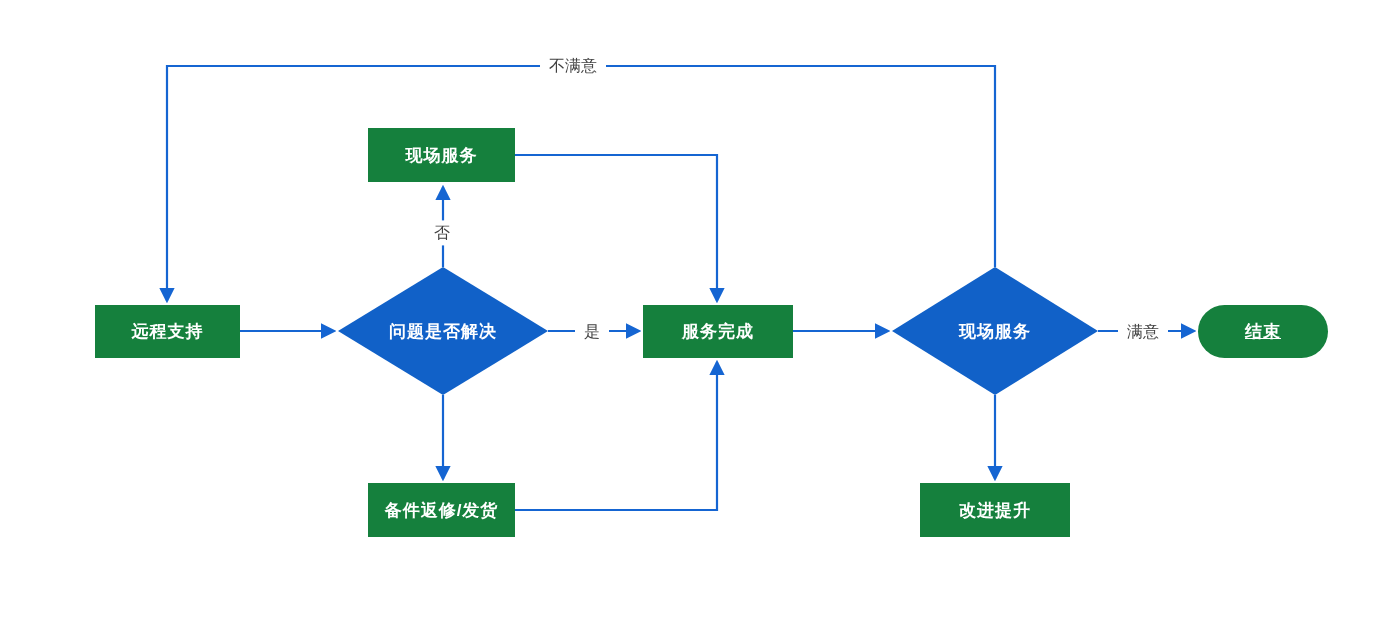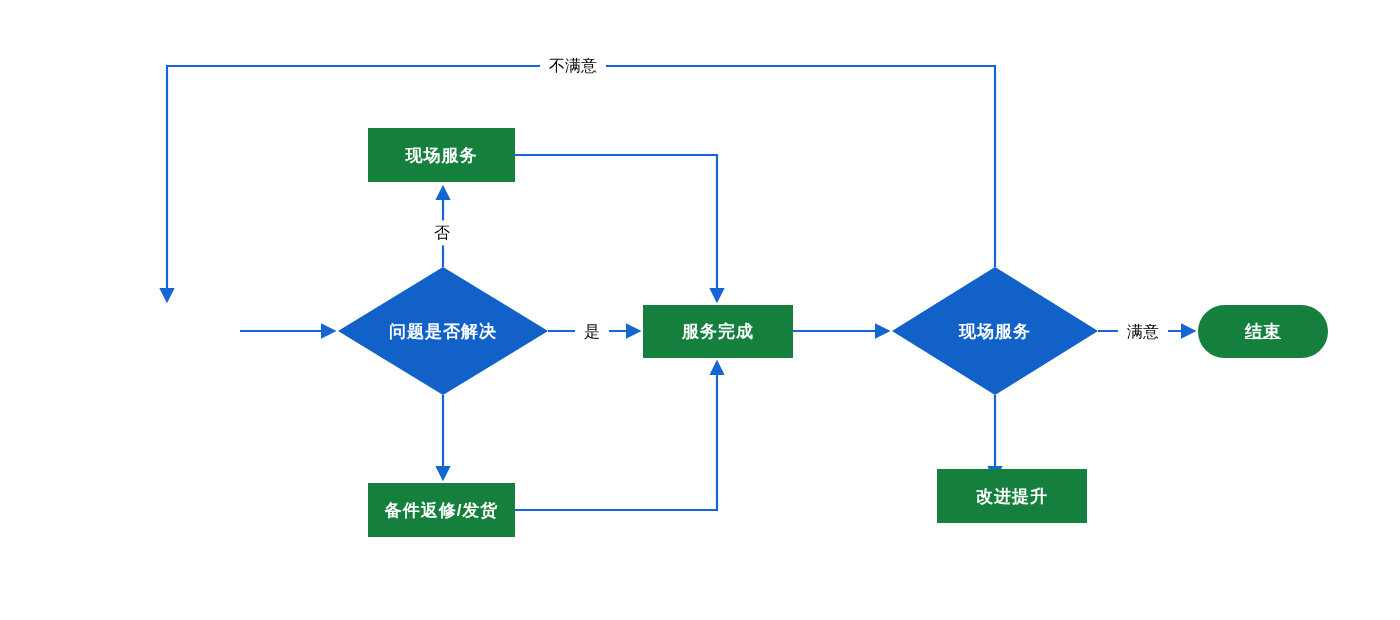--- a/index.html
+++ b/index.html
@@ -48,27 +48,27 @@
   .diamond .label {
     position: relative;
     z-index: 2;
   }
   .n-remote    { left: 95px;  top: 305px; width: 145px; height: 53px; }
   .n-diamond1  { left: 338px; top: 267px; width: 210px; height: 128px; }
   .n-onsite    { left: 368px; top: 128px; width: 147px; height: 54px; }
   .n-complete  { left: 643px; top: 305px; width: 150px; height: 53px; }
   .n-parts     { left: 368px; top: 483px; width: 147px; height: 54px; }
   .n-diamond2  { left: 892px; top: 267px; width: 206px; height: 128px; }
-  .n-improve   { left: 920px; top: 469px; width: 150px; height: 54px; margin-left: 17px; }
+  .n-improve   { left: 920px; top: 483px; width: 150px; height: 54px; }
   .n-end       { left: 1198px; top: 305px; width: 130px; height: 53px; }
   .edge-label {
     position: absolute;
     transform: translate(-50%, -50%);
     background: #ffffff;
-    color: #000000;
+    color: #404040;
     font-size: 16px;
     padding: 3px 9px;
     white-space: nowrap;
     line-height: 1.2;
   }
   .el-dissatisfied { left: 573px;  top: 66px; }
   .el-no           { left: 442px;  top: 233px; }
   .el-yes          { left: 592px;  top: 332px; }
   .el-satisfied    { left: 1143px; top: 332px; text-align: center; }
 </style>
@@ -88,20 +88,23 @@
     <polyline points="515,155 717,155 717,301" marker-end="url(#arrow)"></polyline>
     <polyline points="548,331 639,331" marker-end="url(#arrow)"></polyline>
     <polyline points="443,395 443,479" marker-end="url(#arrow)"></polyline>
     <polyline points="515,510 717,510 717,362" marker-end="url(#arrow)"></polyline>
     <polyline points="793,331 888,331" marker-end="url(#arrow)"></polyline>
     <polyline points="1098,331 1194,331" marker-end="url(#arrow)"></polyline>
     <polyline points="995,267 995,66 167,66 167,301" marker-end="url(#arrow)"></polyline>
     <polyline points="995,395 995,479" marker-end="url(#arrow)"></polyline>
   </svg>
 
+  <div class="node process n-remote">
+    <span class="label">远程支持</span>
+  </div>
 
   <div class="node diamond n-diamond1">
     <div class="diamond-shape"></div>
     <span class="label">问题是否解决</span>
   </div>
 
   <div class="node process n-onsite">
     <span class="label">现场服务</span>
   </div>
 

